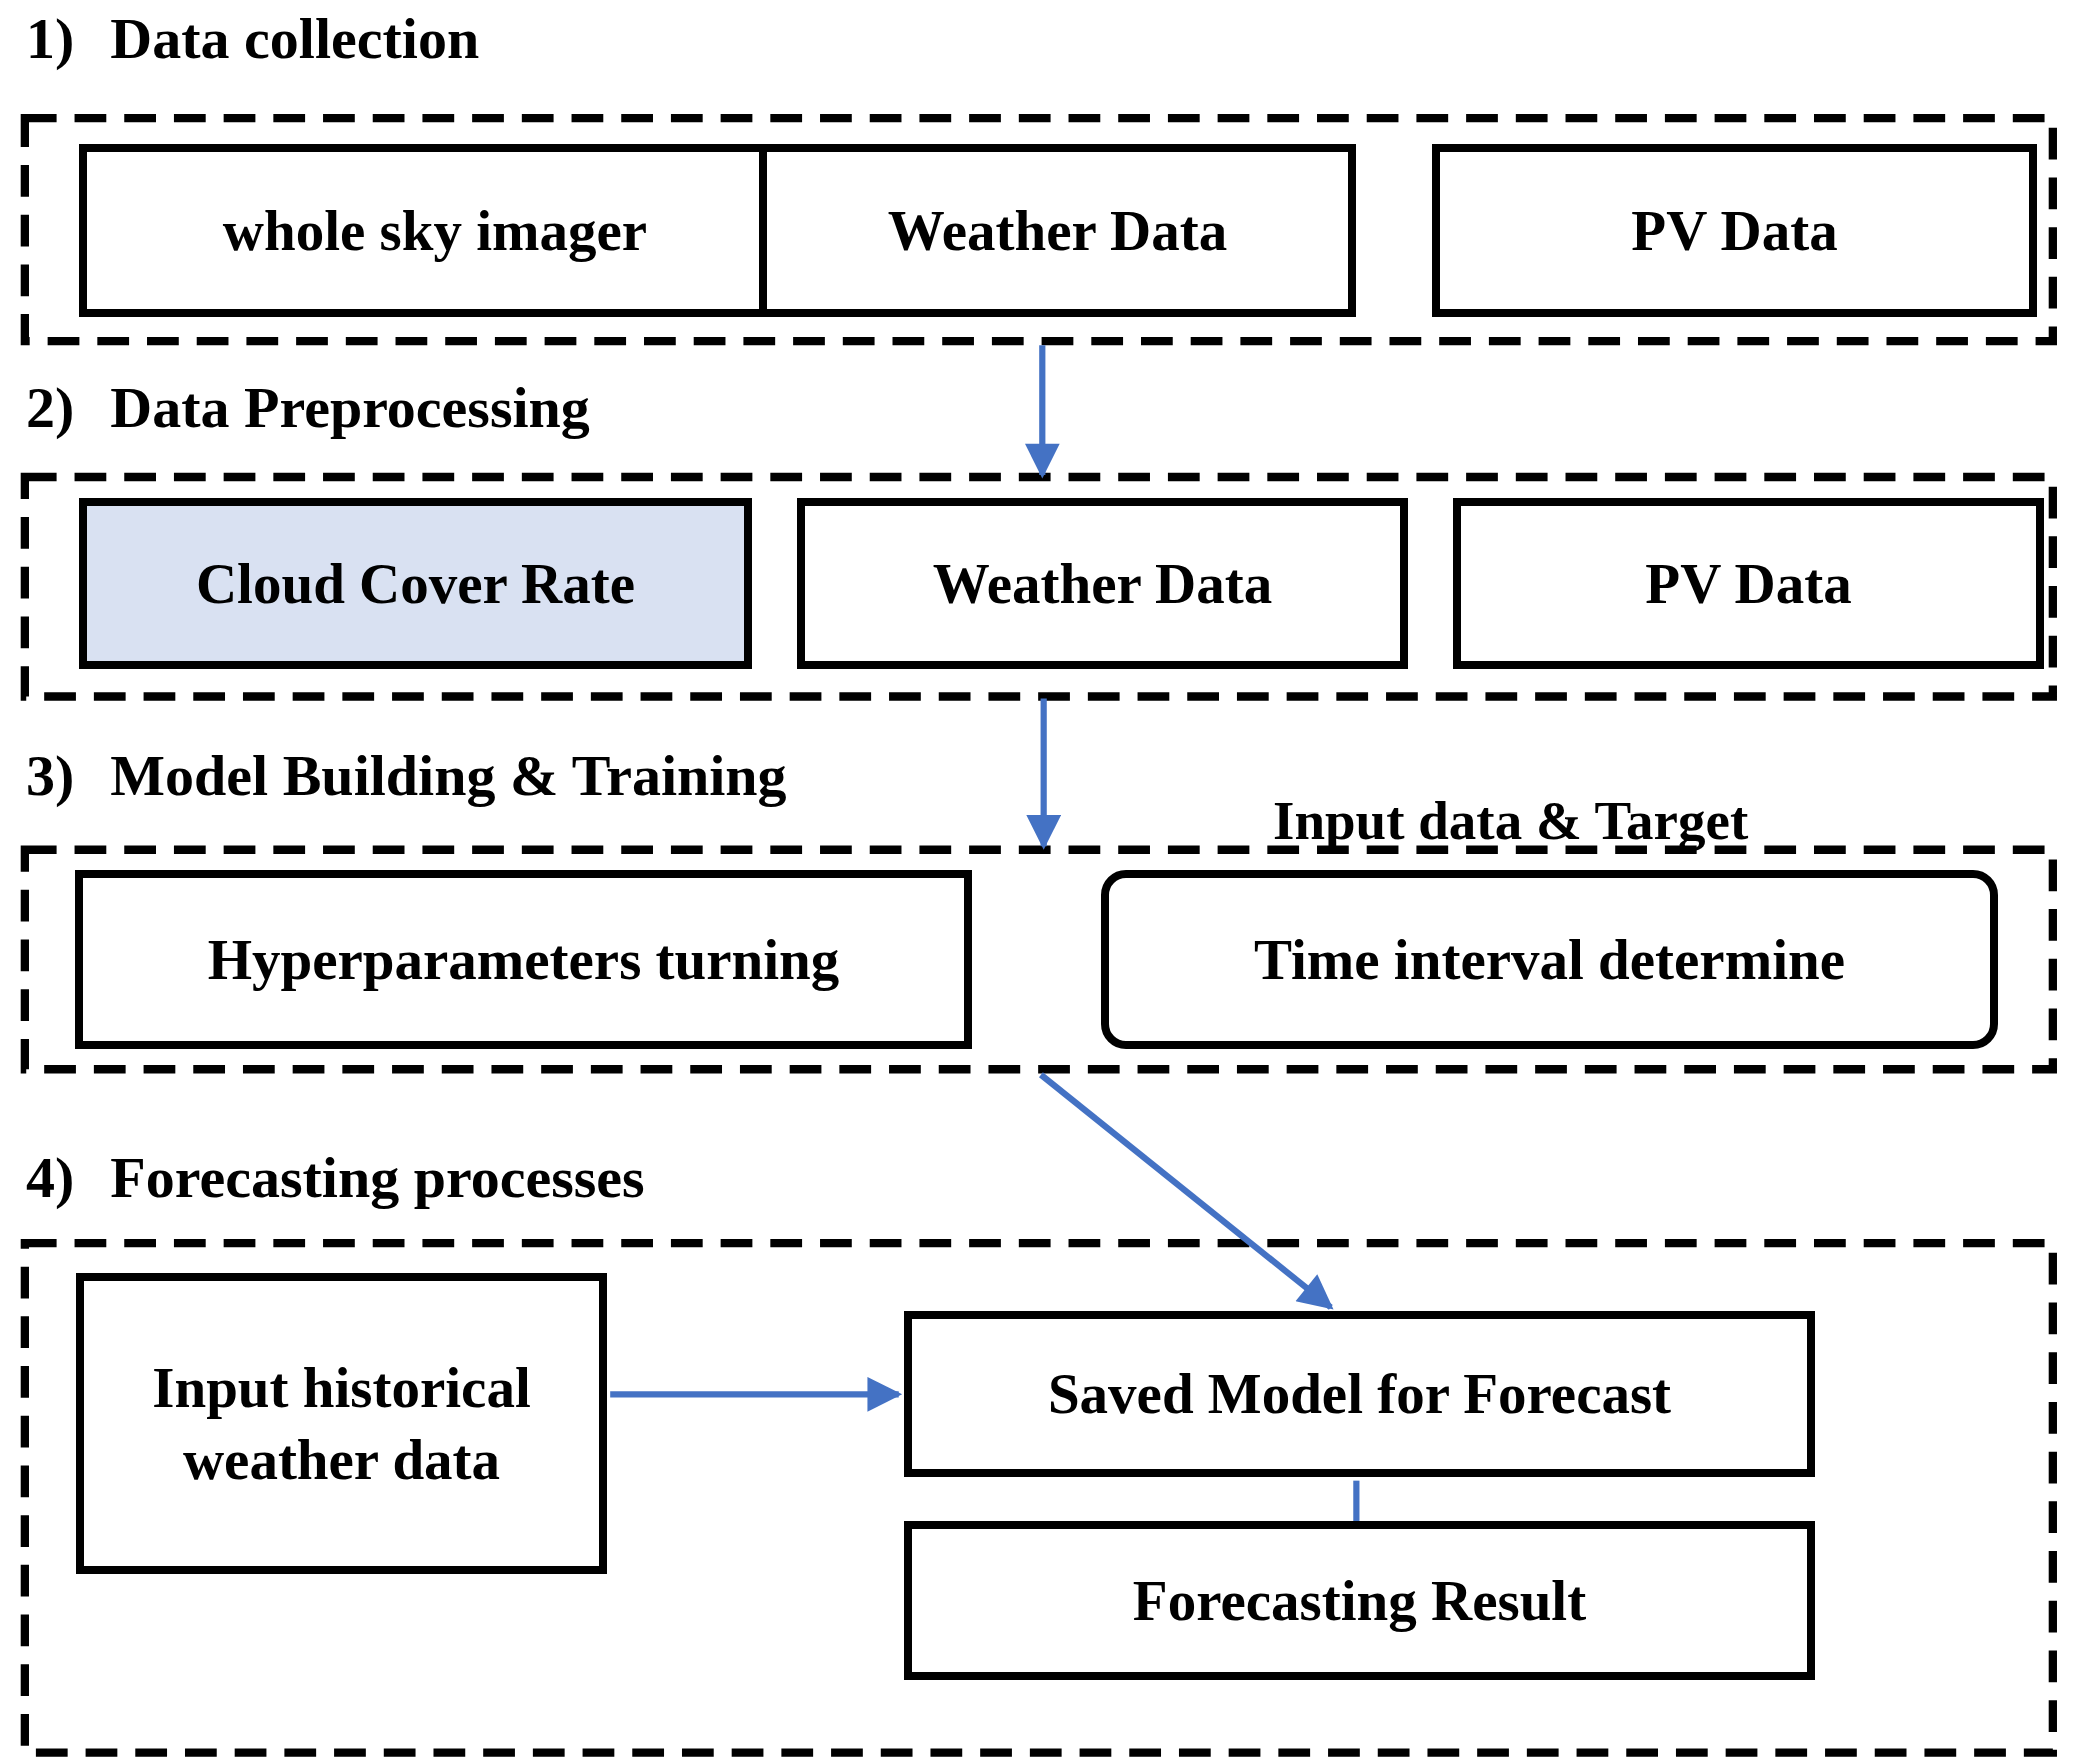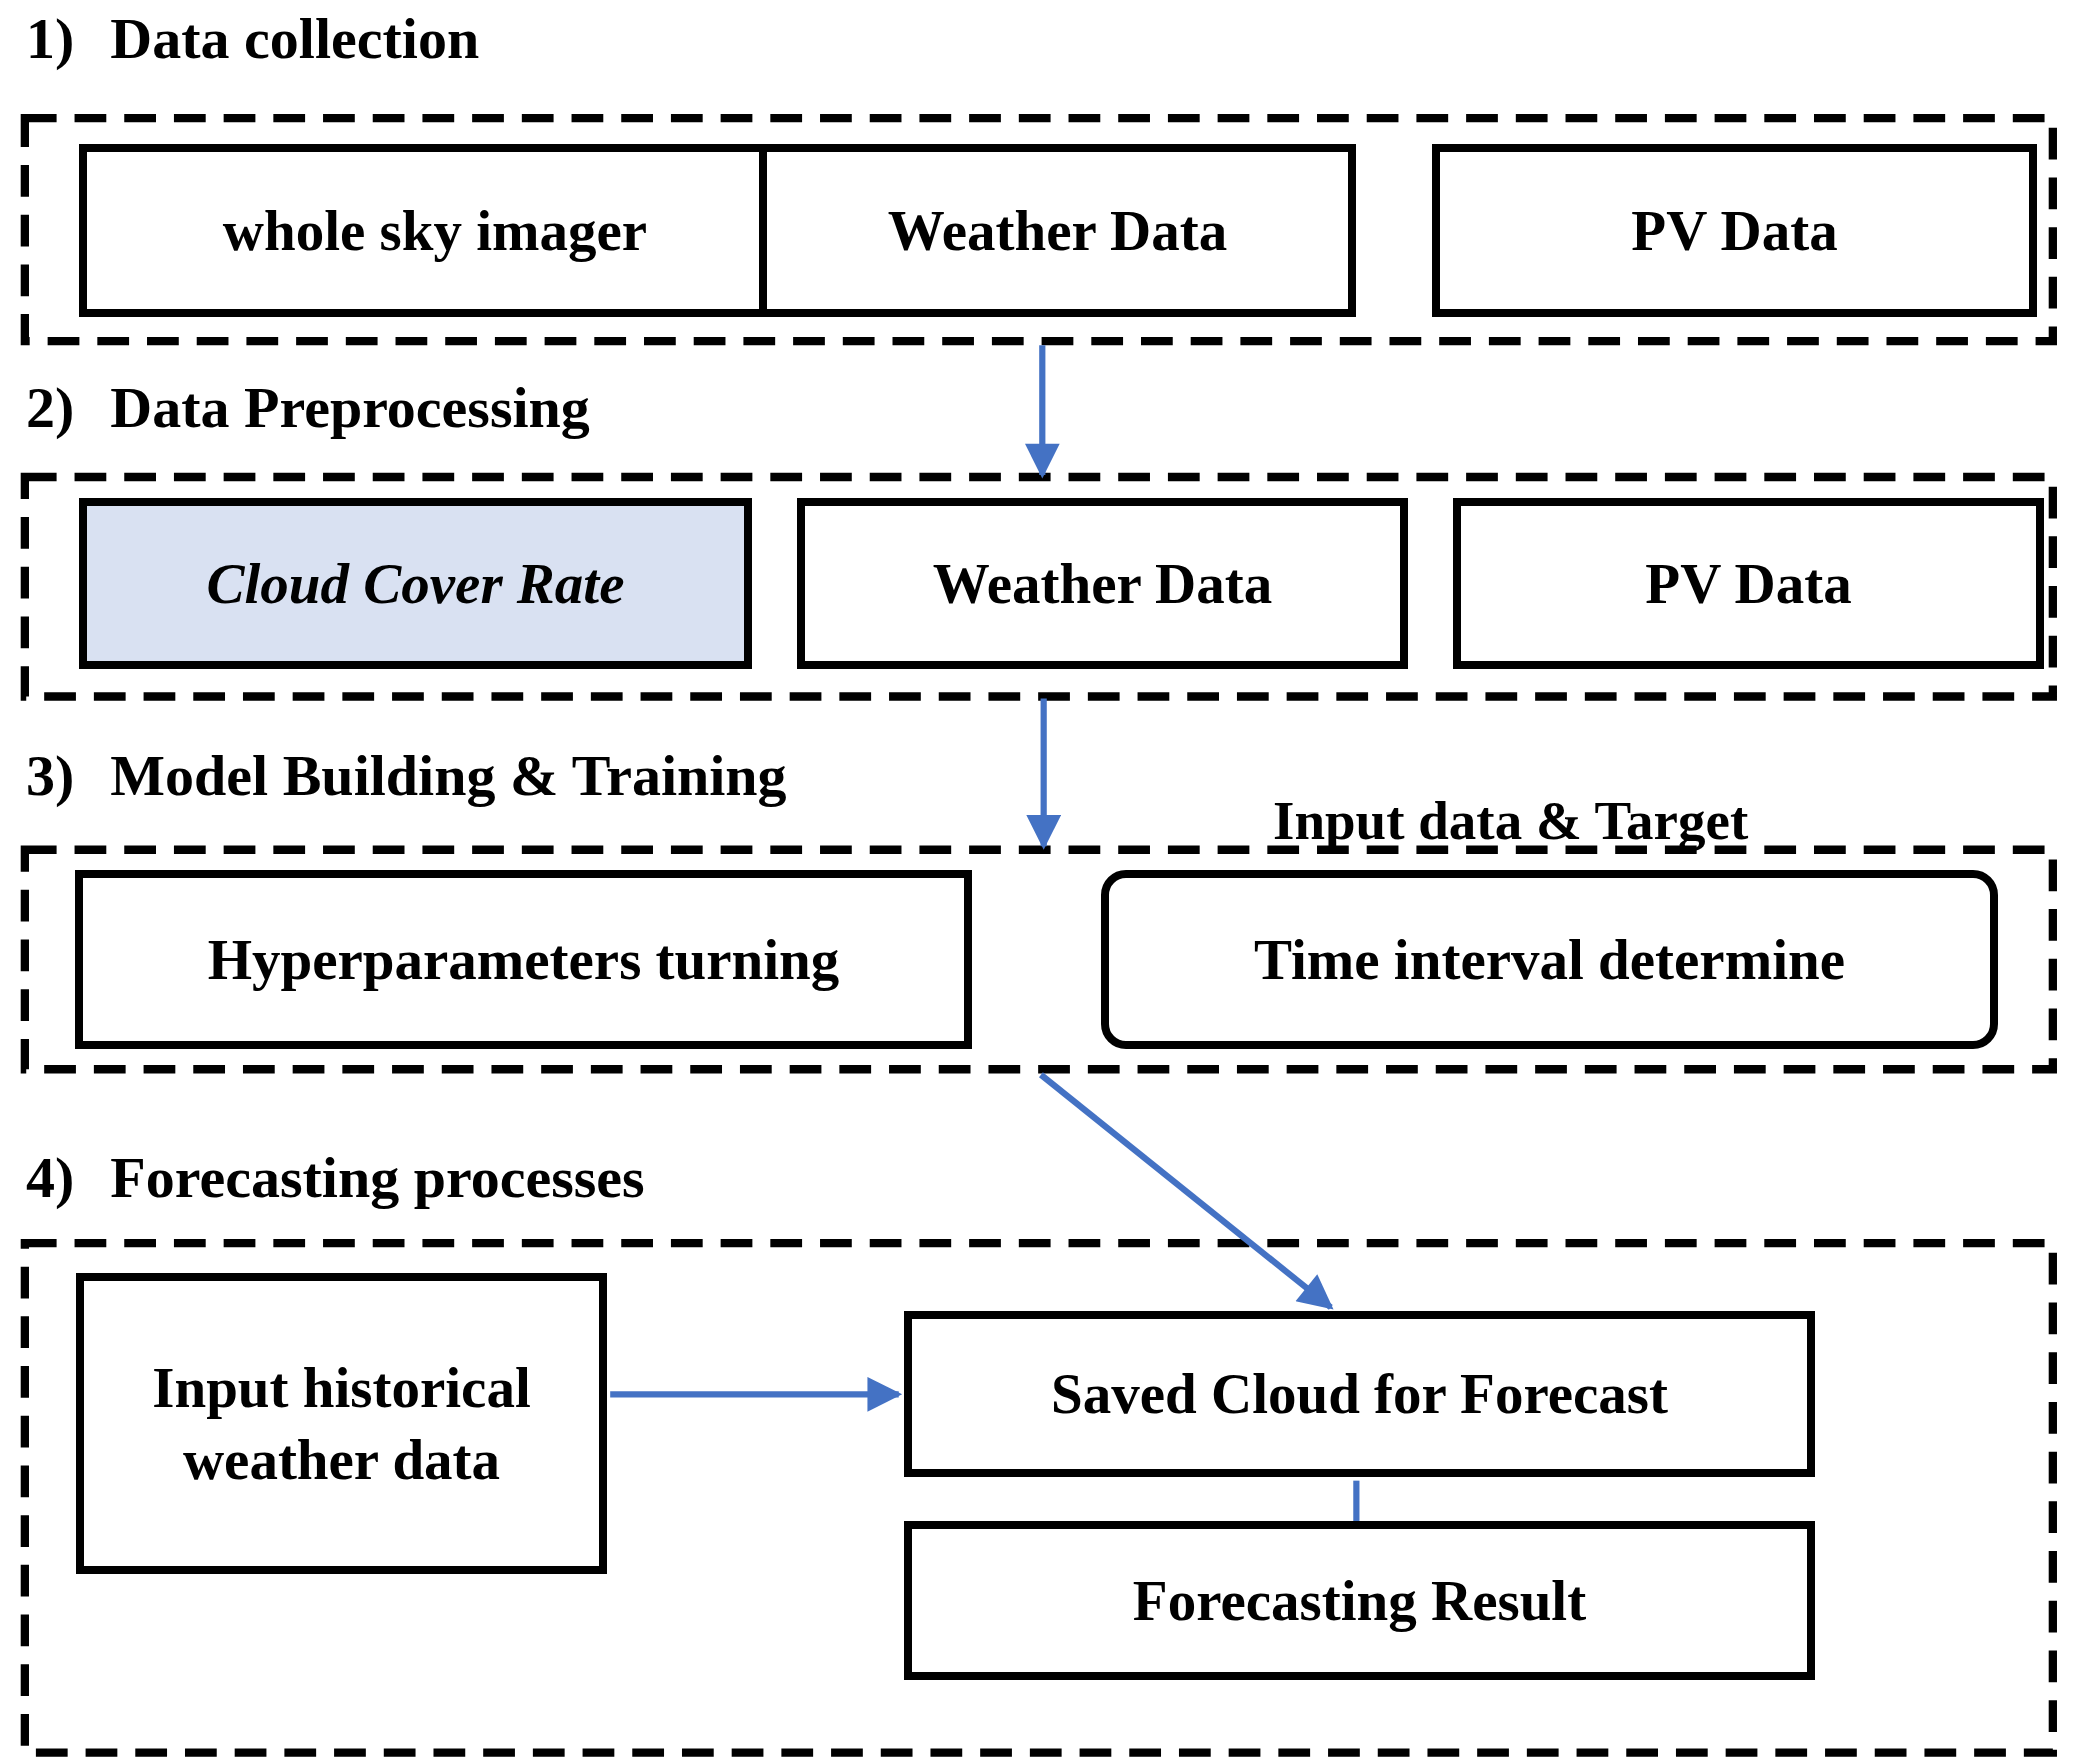--- a/index.html
+++ b/index.html
@@ -50,21 +50,20 @@
     align-items: center;
     justify-content: center;
     text-align: center;
     font-size: 57px;
     font-weight: 700;
     line-height: 1.25;
     padding: 0 16.6px;
   }
   .node--highlight {
     background: #D9E1F2; 
-    font-style: italic;
   }
 </style>
 </head>
 <body>
 
 <div class="page">
 
   <svg class="arrow-layer" viewBox="0 0 3009 2554" xmlns="http://www.w3.org/2000/svg">
     <defs>
       <marker id="ah" viewBox="0 0 10 10" refX="9" refY="5" markerWidth="6" markerHeight="5.6" orient="auto">
@@ -125,20 +124,20 @@
   </div>
 
   <div class="heading" style="left:26px; top:1146px;">
     <span>4)</span>
     <span>Forecasting processes</span>
   </div>
   <div class="node" style="left:76px; top:1273px; width:531px; height:301px;">
     <span>Input historical weather data</span>
   </div>
   <div class="node" style="left:904px; top:1311px; width:911px; height:166px;">
-    <span>Saved Cloud for Forecast</span>
+    <span>Saved Model for Forecast</span>
   </div>
   <div class="node" style="left:904px; top:1521px; width:911px; height:159px;">
     <span>Forecasting Result</span>
   </div>
 
 </div>
 
 
 </body></html>

